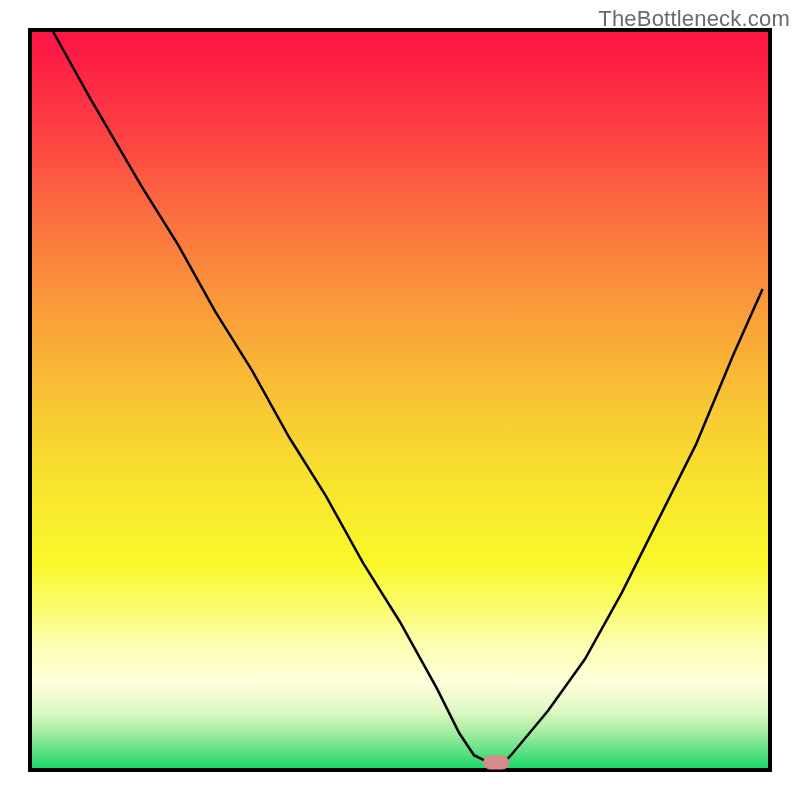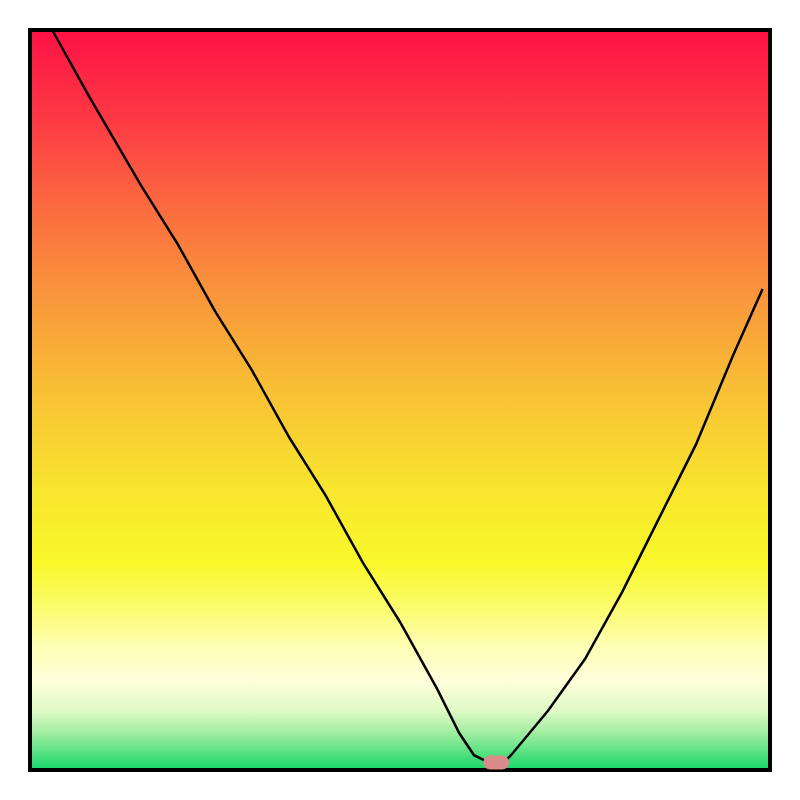--- a/index.html
+++ b/index.html
@@ -26,20 +26,21 @@
     z-index: 10;
   }
   svg {
     display: block;
   }
 </style>
 </head>
 <body>
 
 <div class="chart-container">
+  <div class="watermark">TheBottleneck.com</div>
   <svg id="chart-svg" width="800" height="800" viewBox="0 0 800 800">
     <defs>
       <linearGradient id="bg-grad" x1="0" y1="0" x2="0" y2="1">
           <stop offset="0%" stop-color="#fd1245"></stop>
           <stop offset="12%" stop-color="#fd3944"></stop>
           <stop offset="25%" stop-color="#fb6f3f"></stop>
           <stop offset="38%" stop-color="#f99d3a"></stop>
           <stop offset="50%" stop-color="#f8c434"></stop>
           <stop offset="62%" stop-color="#f8e52e"></stop>
           <stop offset="72%" stop-color="#f9f82a"></stop>

